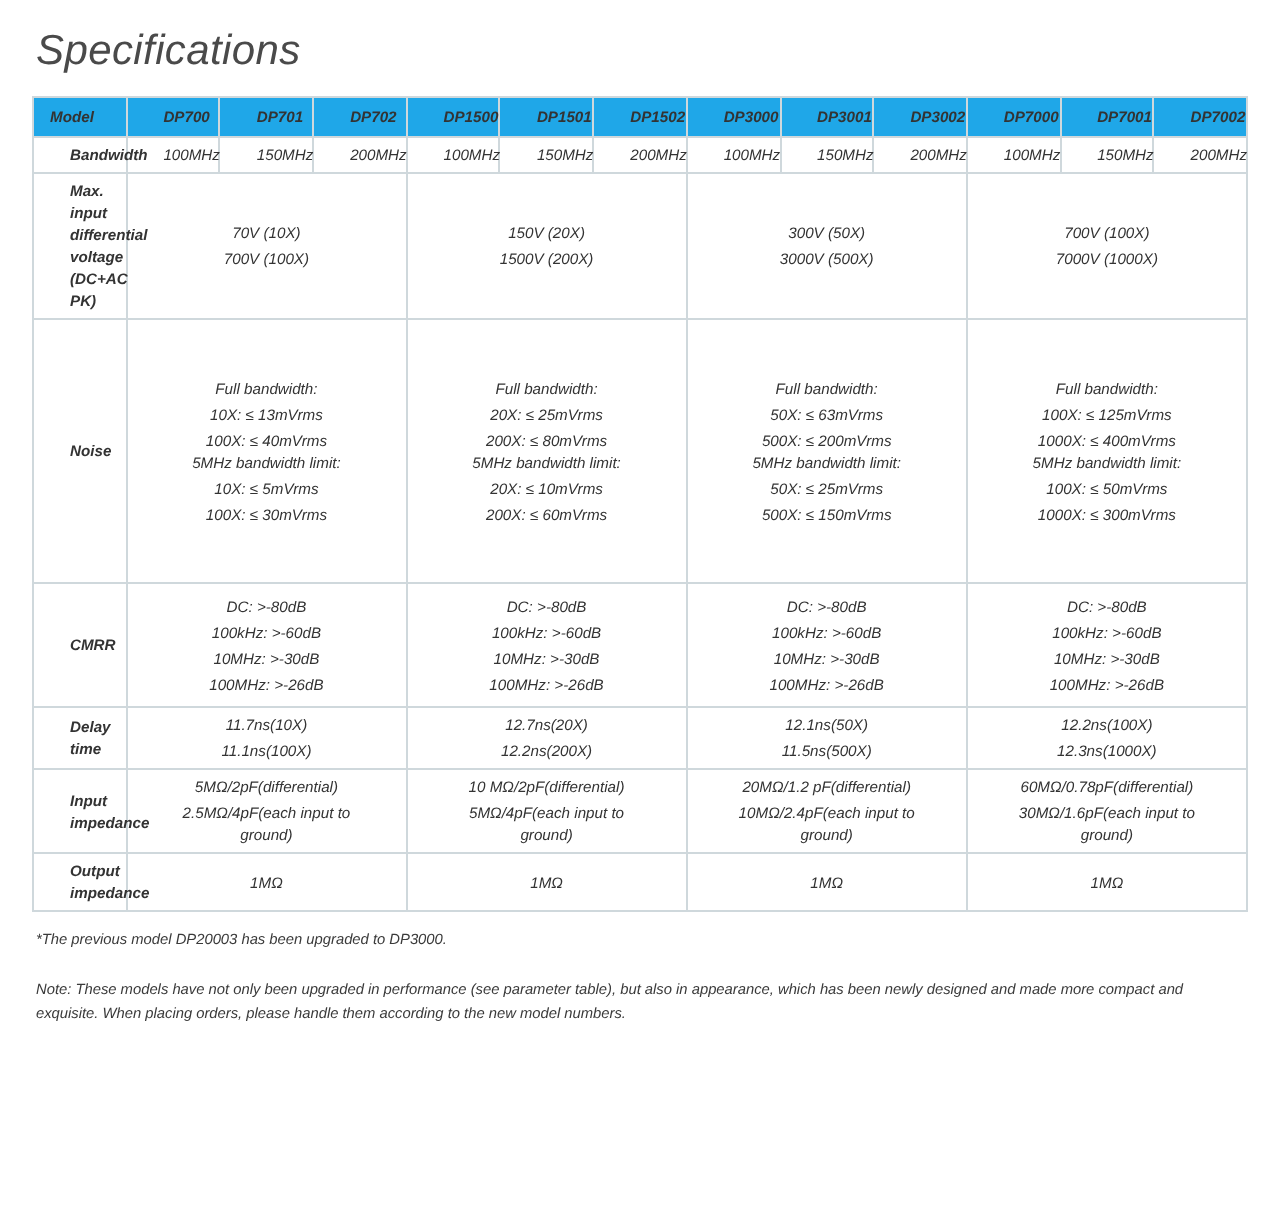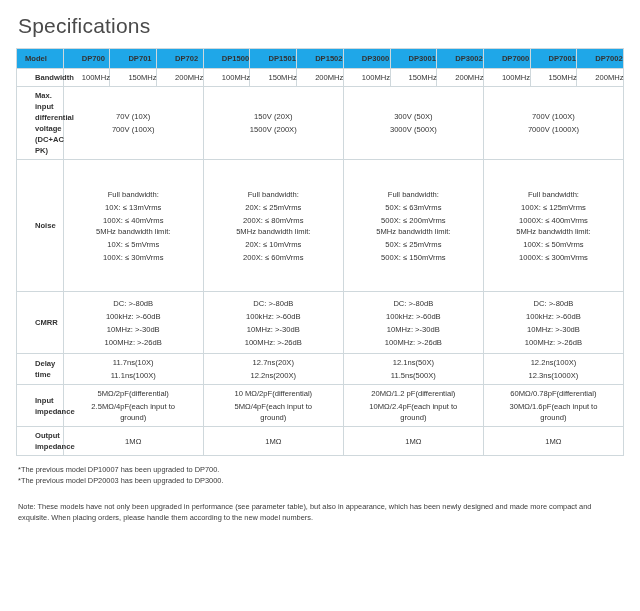--- a/index.html
+++ b/index.html
@@ -7,20 +7,21 @@
     margin: 0; padding: 0;
     width: 640px; height: 611px;
     background: #ffffff;
     font-family: "Liberation Sans", sans-serif;
   }
   .page {
     width: 640px; height: 611px;
     position: relative;
     background: #ffffff;
     padding: 0;
+    font-style: italic;
   }
   .title {
     font-size: 21px;
     color: #4a4a4a;
     font-weight: 400;
     padding: 14px 0 10px 18px;
     letter-spacing: 0.2px;
   }
   table.spec {
     border-collapse: collapse;
@@ -255,18 +256,17 @@
         <td colspan="3">1MΩ</td>
         <td colspan="3">1MΩ</td>
         <td colspan="3">1MΩ</td>
         <td colspan="3">1MΩ</td>
       </tr>
 
     </tbody>
   </table>
 
   <div class="notes">
-    <p>*The previous model DP10007 has been upgraded to DP700.</p>
     <p>*The previous model DP20003 has been upgraded to DP3000.</p>
     <p class="note-block">Note: These models have not only been upgraded in performance (see parameter table), but also in appearance, which has been newly designed and made more compact and exquisite. When placing orders, please handle them according to the new model numbers.</p>
   </div>
 
 </div>
 
 </body></html>

